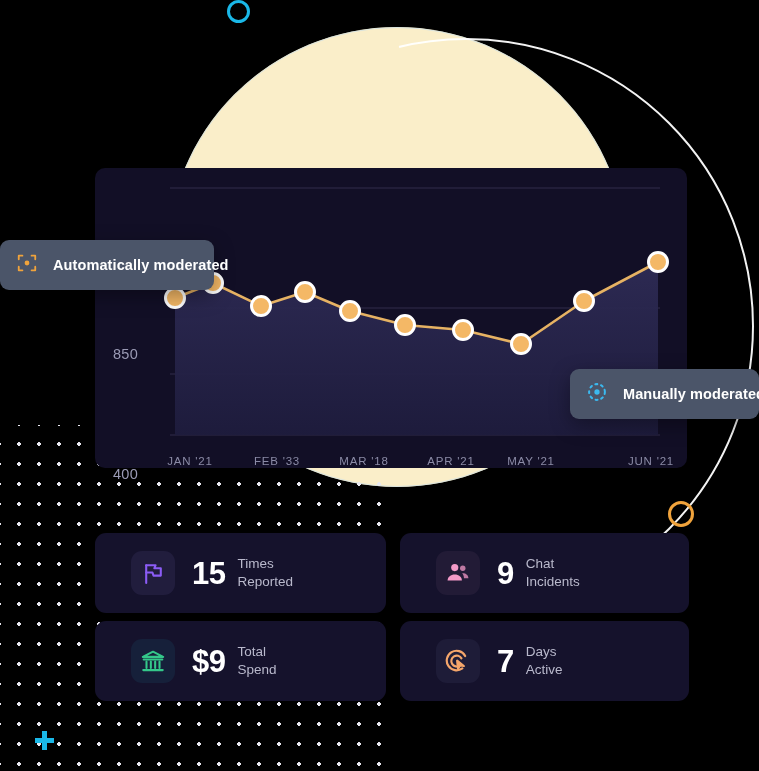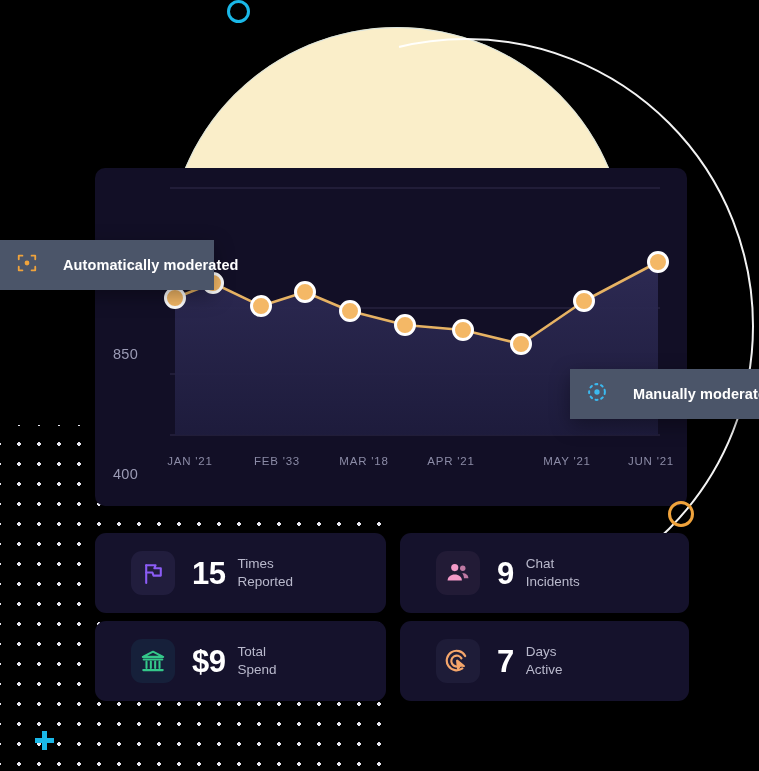--- a/index.html
+++ b/index.html
@@ -68,21 +68,21 @@
   #plus-mark::before, #plus-mark::after {
     content: ""; position: absolute; background: #1ab8e8;
   }
   #plus-mark::before { left: 7px; top: 0; width: 5px; height: 19px; }
   #plus-mark::after  { left: 0; top: 7px; width: 19px; height: 5px; }
 
   
   #chart-card {
     position: absolute;
     left: 95px; top: 168px;
-    width: 592px; height: 338px;
+    width: 592px; height: 300px;
     background: #120f26;
     border-radius: 10px;
     z-index: 4;
   }
   .y-label {
     position: absolute;
     font-size: 14.5px;
     color: #9a9ab4;
     letter-spacing: .3px;
   }
@@ -92,23 +92,23 @@
     color: #8b8ba6;
     letter-spacing: .8px;
     white-space: nowrap;
     transform: translateX(-50%);
   }
   #plot-svg { position: absolute; left: 0; top: 0; }
 
   
   .tooltip {
     position: absolute;
-    display: flex; align-items: center; gap: 25px;
+    display: flex; align-items: center; gap: 15px;
     background: #4b5569;
-    border-radius: 0;
+    border-radius: 9px;
     padding: 12px 20px 12px 16px;
     z-index: 12;
     box-shadow: 0 6px 20px rgba(0,0,0,.35);
   }
   .tooltip .tip-text {
     font-size: 14.5px;
     color: #ffffff;
     font-weight: 600;
     white-space: nowrap;
     letter-spacing: .1px;
@@ -200,21 +200,21 @@
           <circle cx="426" cy="176" r="9.5" fill="#f4b866" stroke="#ffffff" stroke-width="3"></circle>
           <circle cx="489" cy="133" r="9.5" fill="#f4b866" stroke="#ffffff" stroke-width="3"></circle>
           <circle cx="563" cy="94" r="9.5" fill="#f4b866" stroke="#ffffff" stroke-width="3"></circle>
         </g>
     </svg>
 
     <div class="x-label" style="left:95px; top:287px;">JAN '21</div>
     <div class="x-label" style="left:182px; top:287px;">FEB '33</div>
     <div class="x-label" style="left:269px; top:287px;">MAR '18</div>
     <div class="x-label" style="left:356px; top:287px;">APR '21</div>
-    <div class="x-label" style="left:472px; top:287px;">MAY '21</div>
+    <div class="x-label" style="left:436px; top:287px;">MAY '21</div>
     <div class="x-label" style="left:556px; top:287px;">JUN '21</div>
   </div>
 
   <div class="deco" id="orange-circle"></div>
 
   <div class="tooltip" id="tooltip-auto">
     <span>
       <svg width="22" height="22" viewBox="0 0 24 24" fill="none" stroke="#f0a33c" stroke-width="2" stroke-linecap="round" stroke-linejoin="round">
         <path d="M3 8V4h4M17 4h4v4M21 16v4h-4M7 20H3v-4"></path>
         <circle cx="12" cy="12" r="2.6" fill="#f0a33c" stroke="none"></circle>

